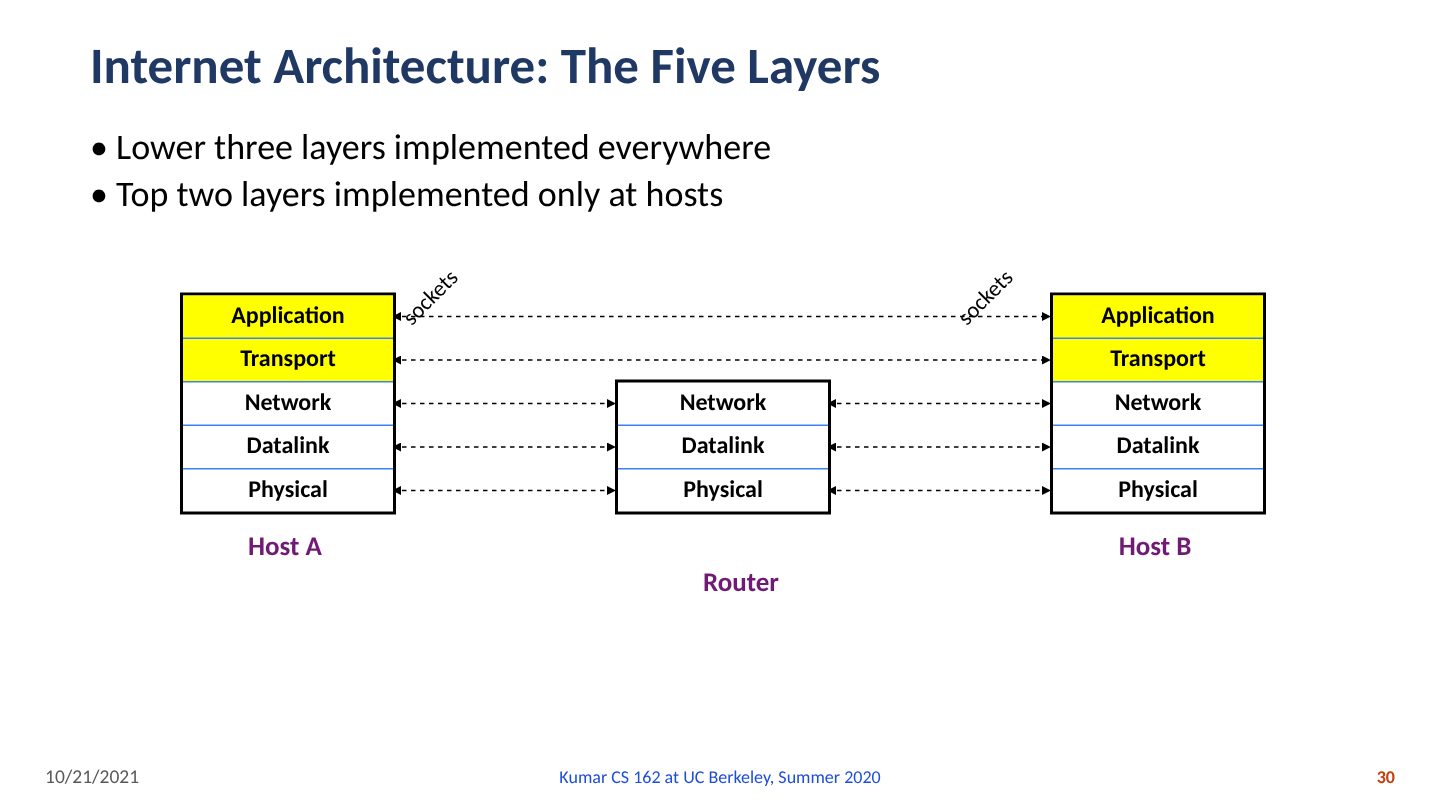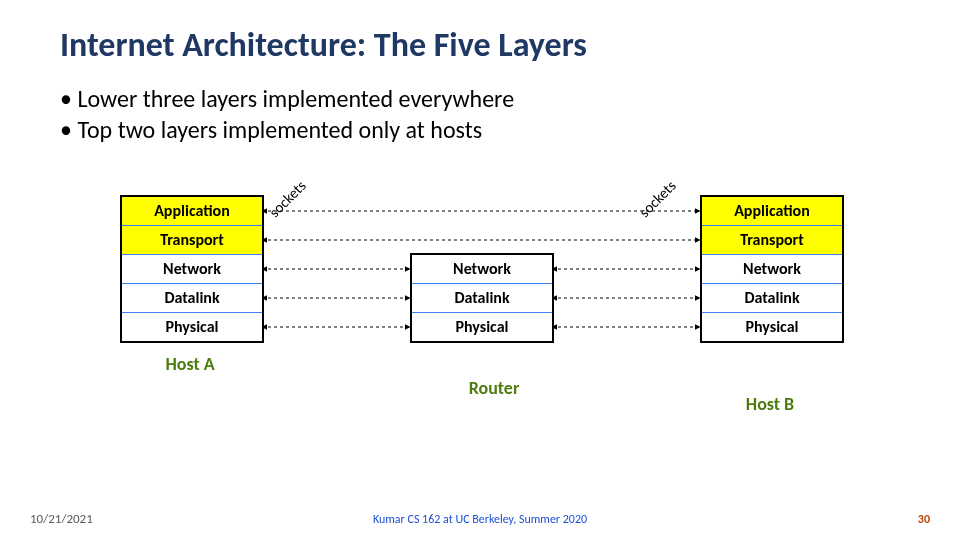--- a/index.html
+++ b/index.html
@@ -58,28 +58,28 @@
     font-weight: 700;
   }
   .cell:first-child { border-top: none; }
   .yellow { background: #ffff00; }
   .stack-label {
     position: absolute;
     width: 140px;
     text-align: center;
     font-size: 18px;
     font-weight: 700;
-    color: #4d7c0f;
+    color: #701a75;
   }
   .hostA { left: 0; top: 20px; }
   .hostA-label { left: 0; top: 178px; }
   .router { left: 290px; top: 78px; }
   .router-label { left: 304px; top: 178px; margin-top: 24px; }
   .hostB { left: 580px; top: 20px; }
-  .hostB-label { left: 580px; top: 178px; margin-top: 40px; }
+  .hostB-label { left: 580px; top: 178px; }
   svg.connectors {
     position: absolute;
     left: 0;
     top: 0;
     width: 720px;
     height: 230px;
     pointer-events: none;
   }
   .socket-label {
     position: absolute;

